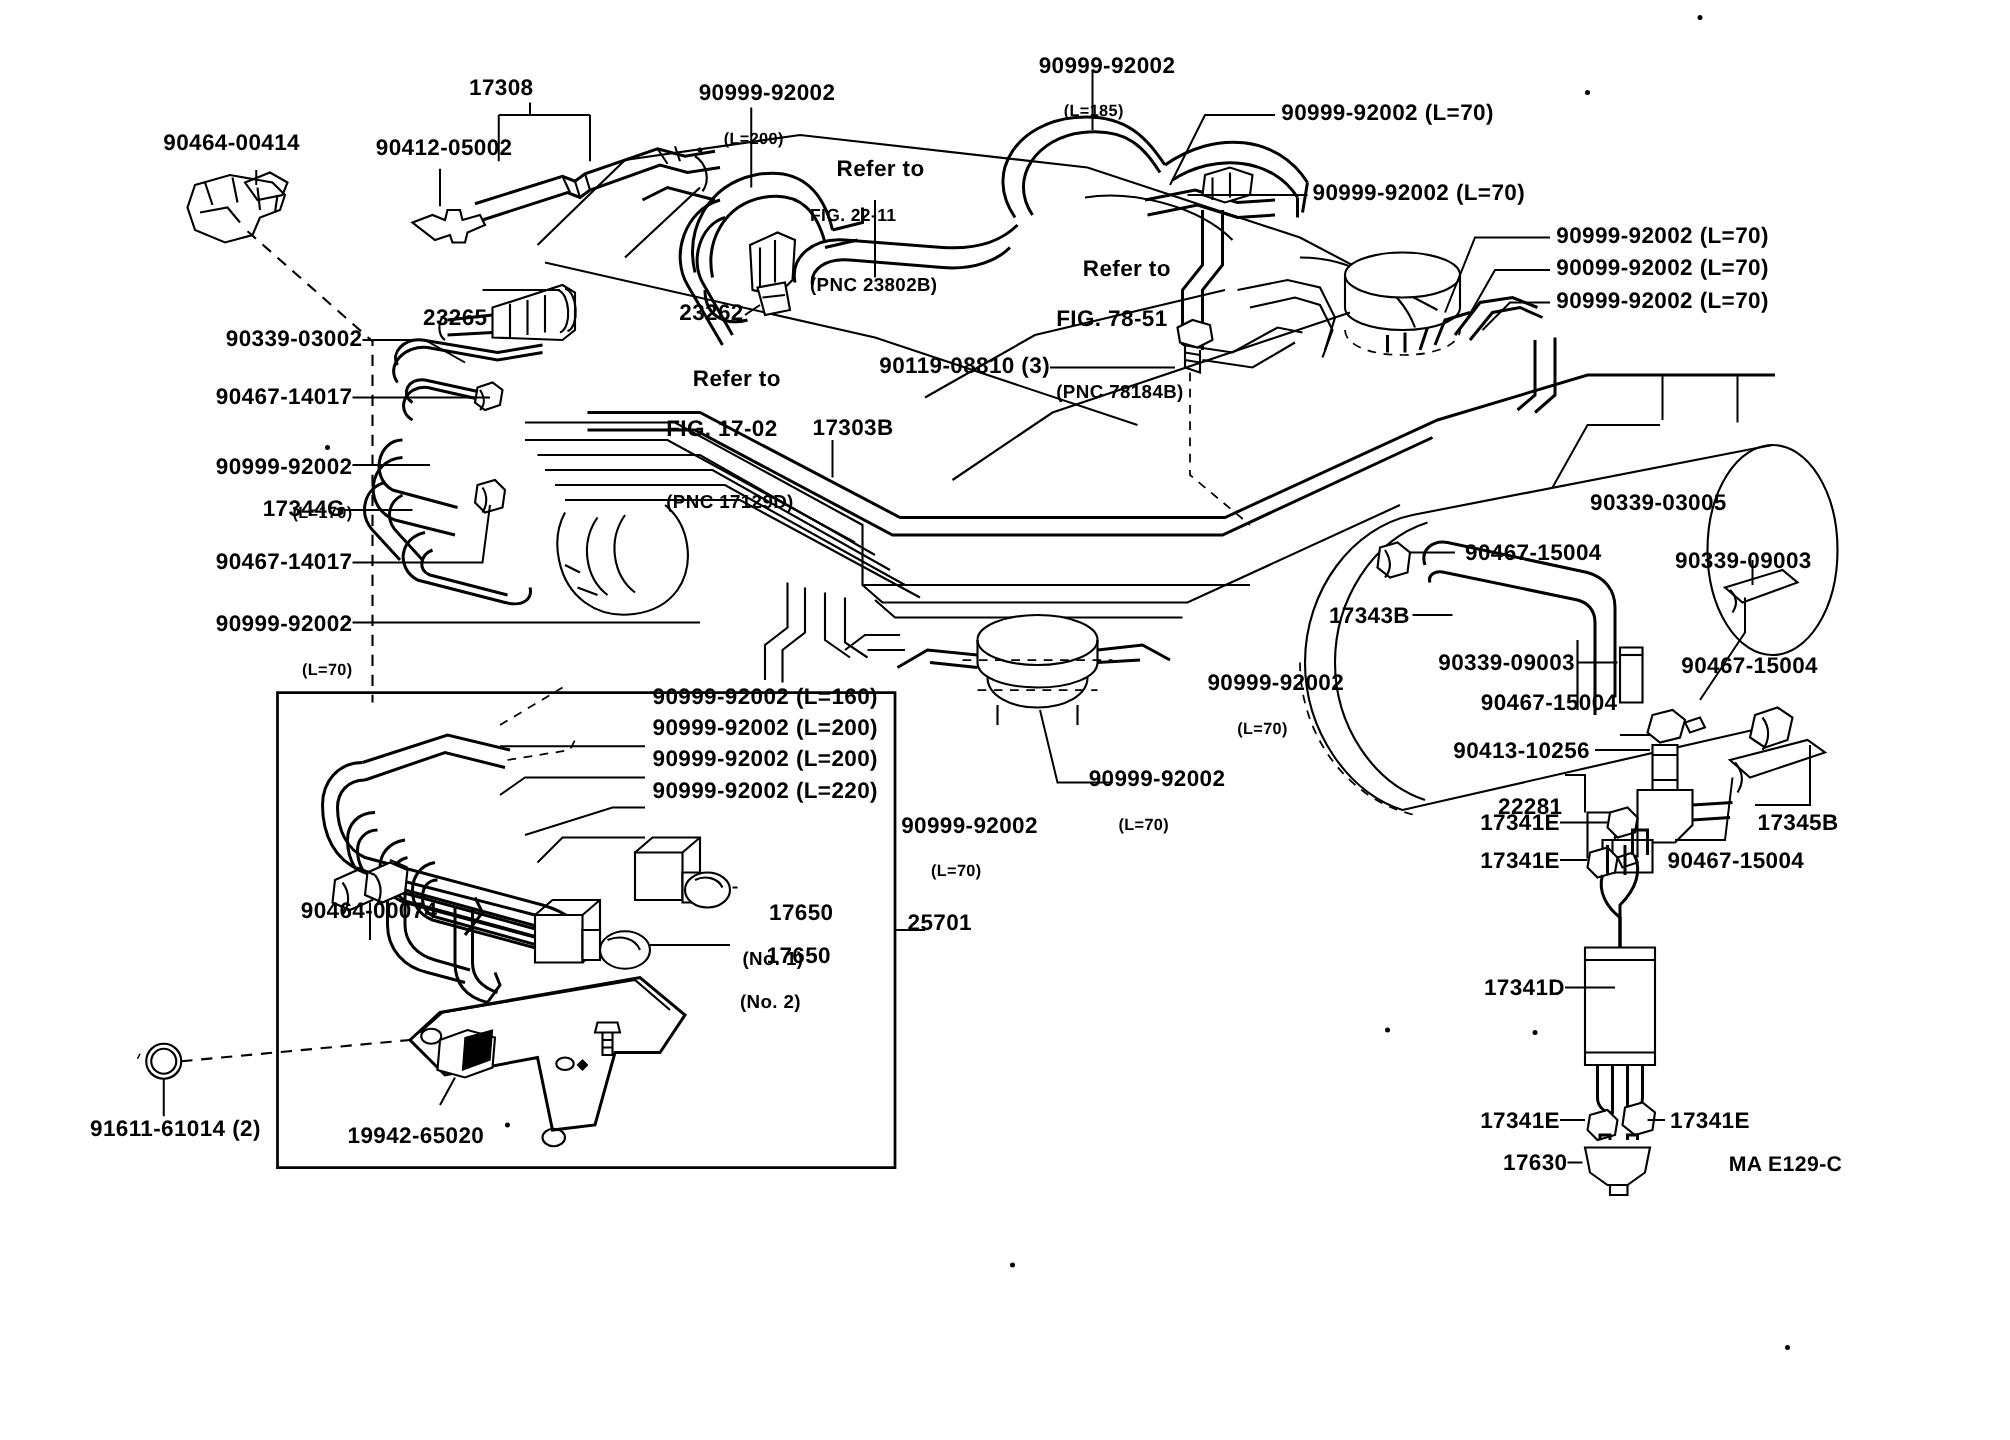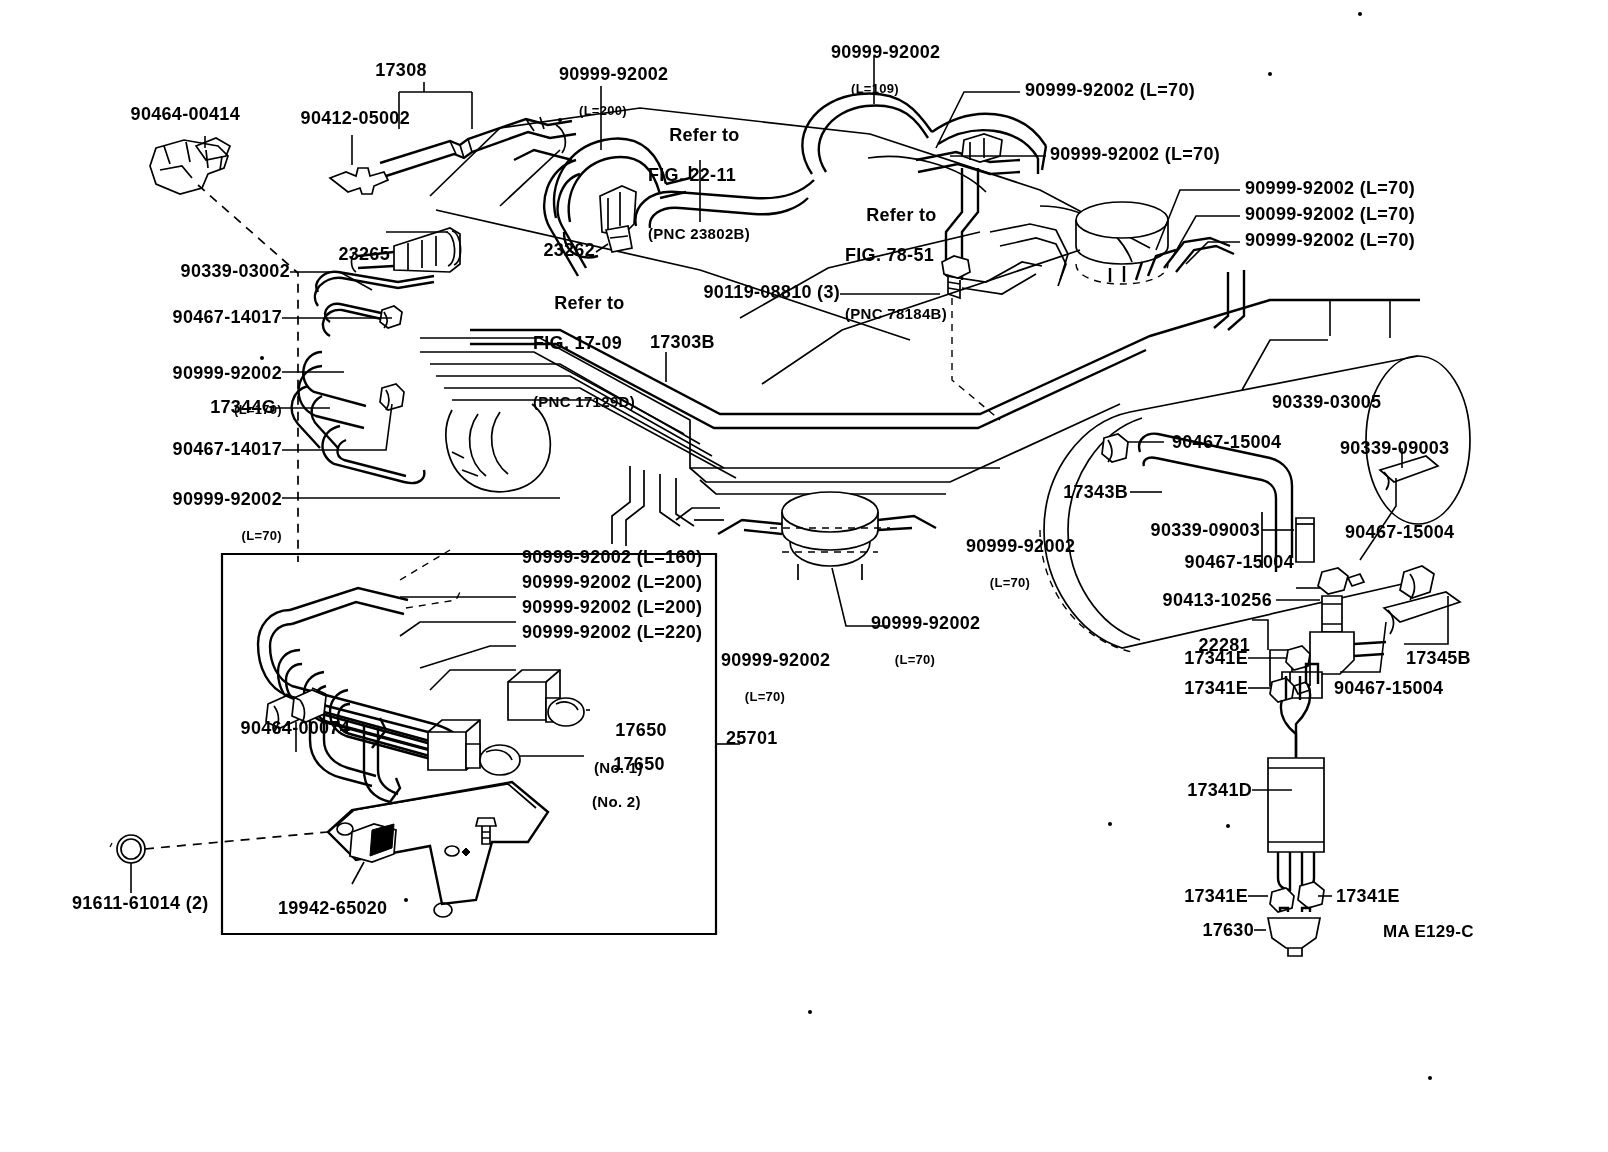--- a/index.html
+++ b/index.html
@@ -467,38 +467,38 @@
 
   <div class="lbl s18 r" style="left:180px;top:108px;width:230px;">90412-05002</div>
 
   <div class="lbl s18 c" style="left:518px;top:44px;width:170px;">
     <span>90999-92002</span>
     <span class="sub2">(L=200)</span>
   </div>
 
   <div class="lbl s18 c" style="left:790px;top:22px;width:170px;">
     <span>90999-92002</span>
-    <span class="sub2">(L=109)</span>
+    <span class="sub2">(L=185)</span>
   </div>
 
   <div class="lbl s18" style="left:648px;top:105px;width:200px;">
     <span>Refer to</span>
-    <span class="sub2" style="font-size:18px;">FIG. 22-11</span>
+    <span class="sub2" style="font-size:14px;">FIG. 22-11</span>
     <span class="sub">(PNC 23802B)</span>
   </div>
 
   <div class="lbl s18" style="left:845px;top:185px;width:200px;">
     <span>Refer to</span>
     <span class="sub2" style="font-size:18px;">FIG. 78-51</span>
     <span class="sub">(PNC 78184B)</span>
   </div>
 
   <div class="lbl s18" style="left:533px;top:273px;width:200px;">
     <span>Refer to</span>
-    <span class="sub2" style="font-size:18px;">FIG. 17-09</span>
+    <span class="sub2" style="font-size:18px;">FIG. 17-02</span>
     <span class="sub">(PNC 17129D)</span>
   </div>
 
   <div class="lbl s18" style="left:1025px;top:80px;">90999-92002 (L=70)</div>
   <div class="lbl s18" style="left:1050px;top:144px;">90999-92002 (L=70)</div>
   <div class="lbl s18" style="left:1245px;top:178px;">90999-92002 (L=70)</div>
   <div class="lbl s18" style="left:1245px;top:204px;">90099-92002 (L=70)</div>
   <div class="lbl s18" style="left:1245px;top:230px;">90999-92002 (L=70)</div>
 
   <div class="lbl s18 r" style="left:250px;top:244px;width:140px;">23265</div>

